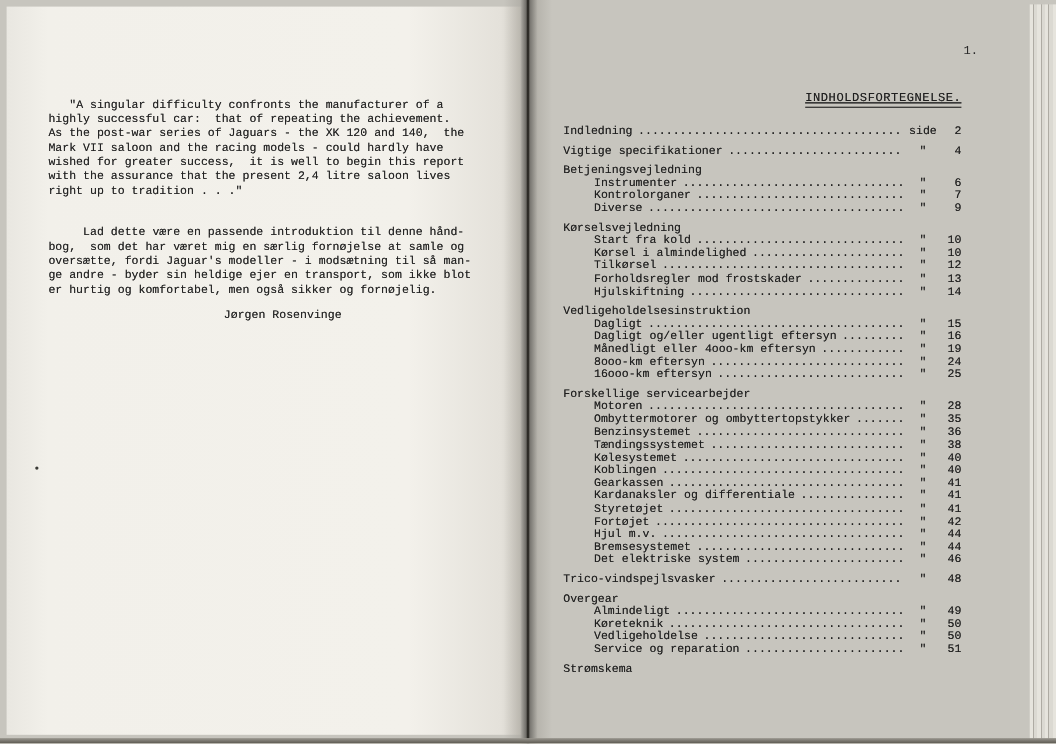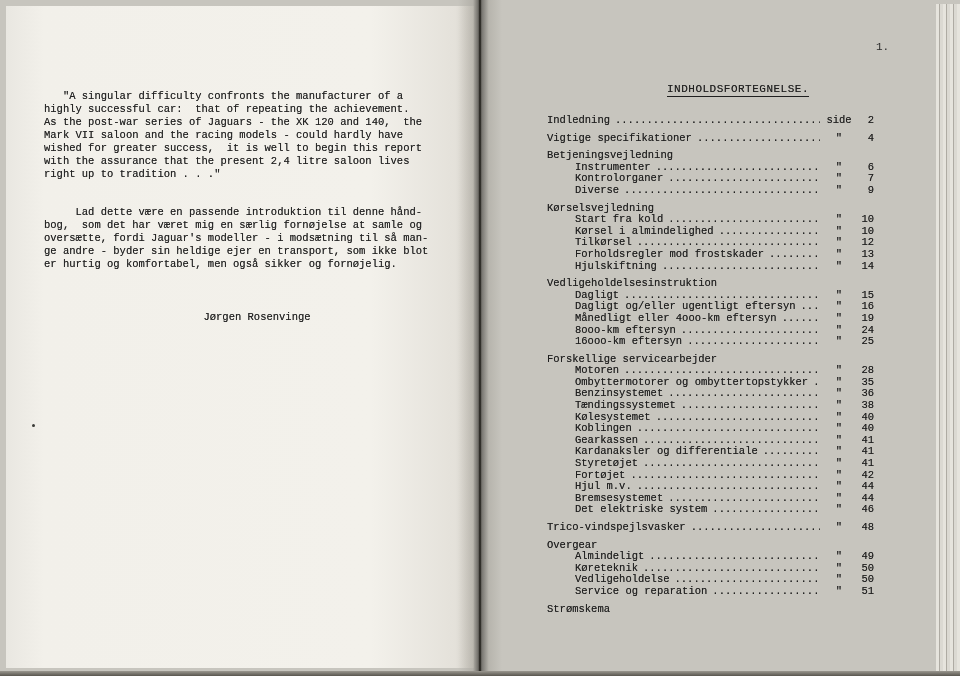--- a/index.html
+++ b/index.html
@@ -37,36 +37,36 @@
   }
 
   
   .left-content { position:absolute; left:38px; top:84px; width:402px; color:#232323; }
   .para {
     font-size:10.5px; line-height:13px; white-space:pre-wrap;
     text-shadow:0 0 0.4px rgba(0,0,0,0.55);
   }
   .intro { margin-top:25px; }
   .signature {
-    margin-top:40px; text-align:center; padding-left:24px;
+    margin-top:10px; text-align:center; padding-left:24px;
     font-size:10.5px; line-height:13.5px; color:#232323;
     text-shadow:0 0 0.4px rgba(0,0,0,0.55);
   }
   .speck { position:absolute; left:26px; top:418px; width:3px; height:3px; background:#3a3a36; border-radius:50%; }
 
   
   .folio { position:absolute; left:390px; top:36px; font-size:11px; color:#2a2a2a; }
   .right-content { position:absolute; left:26px; top:74px; width:362px; color:#1f1f1f; }
-  .toc-title-wrap { text-align:center; padding-left:90px; }
+  .toc-title-wrap { text-align:right; padding-left:90px;text-decoration:underline; }
   .toc-title {
     font-size:11px; letter-spacing:0.5px;
     border-bottom:1px solid #1f1f1f; padding-bottom:1px;
     text-shadow:0 0 0.4px rgba(0,0,0,0.55);
   }
-  .toc { margin-top:18px;margin-left:35px; }
+  .toc { margin-top:18px; }
   .toc-section { margin-bottom:6px; }
   .toc-header, .toc-row {
     font-size:10.5px; line-height:11.6px;
     text-shadow:0 0 0.4px rgba(0,0,0,0.55);
   }
   .toc-row { display:flex; align-items:baseline; }
   .toc-row.indented { padding-left:28px; }
   .toc-label { white-space:nowrap; flex:none; }
   .toc-leader { flex:1; min-width:0; overflow:hidden; white-space:nowrap; margin:0 4px 0 5px; }
   .toc-leader::after { content:"........................................................................................................"; }

